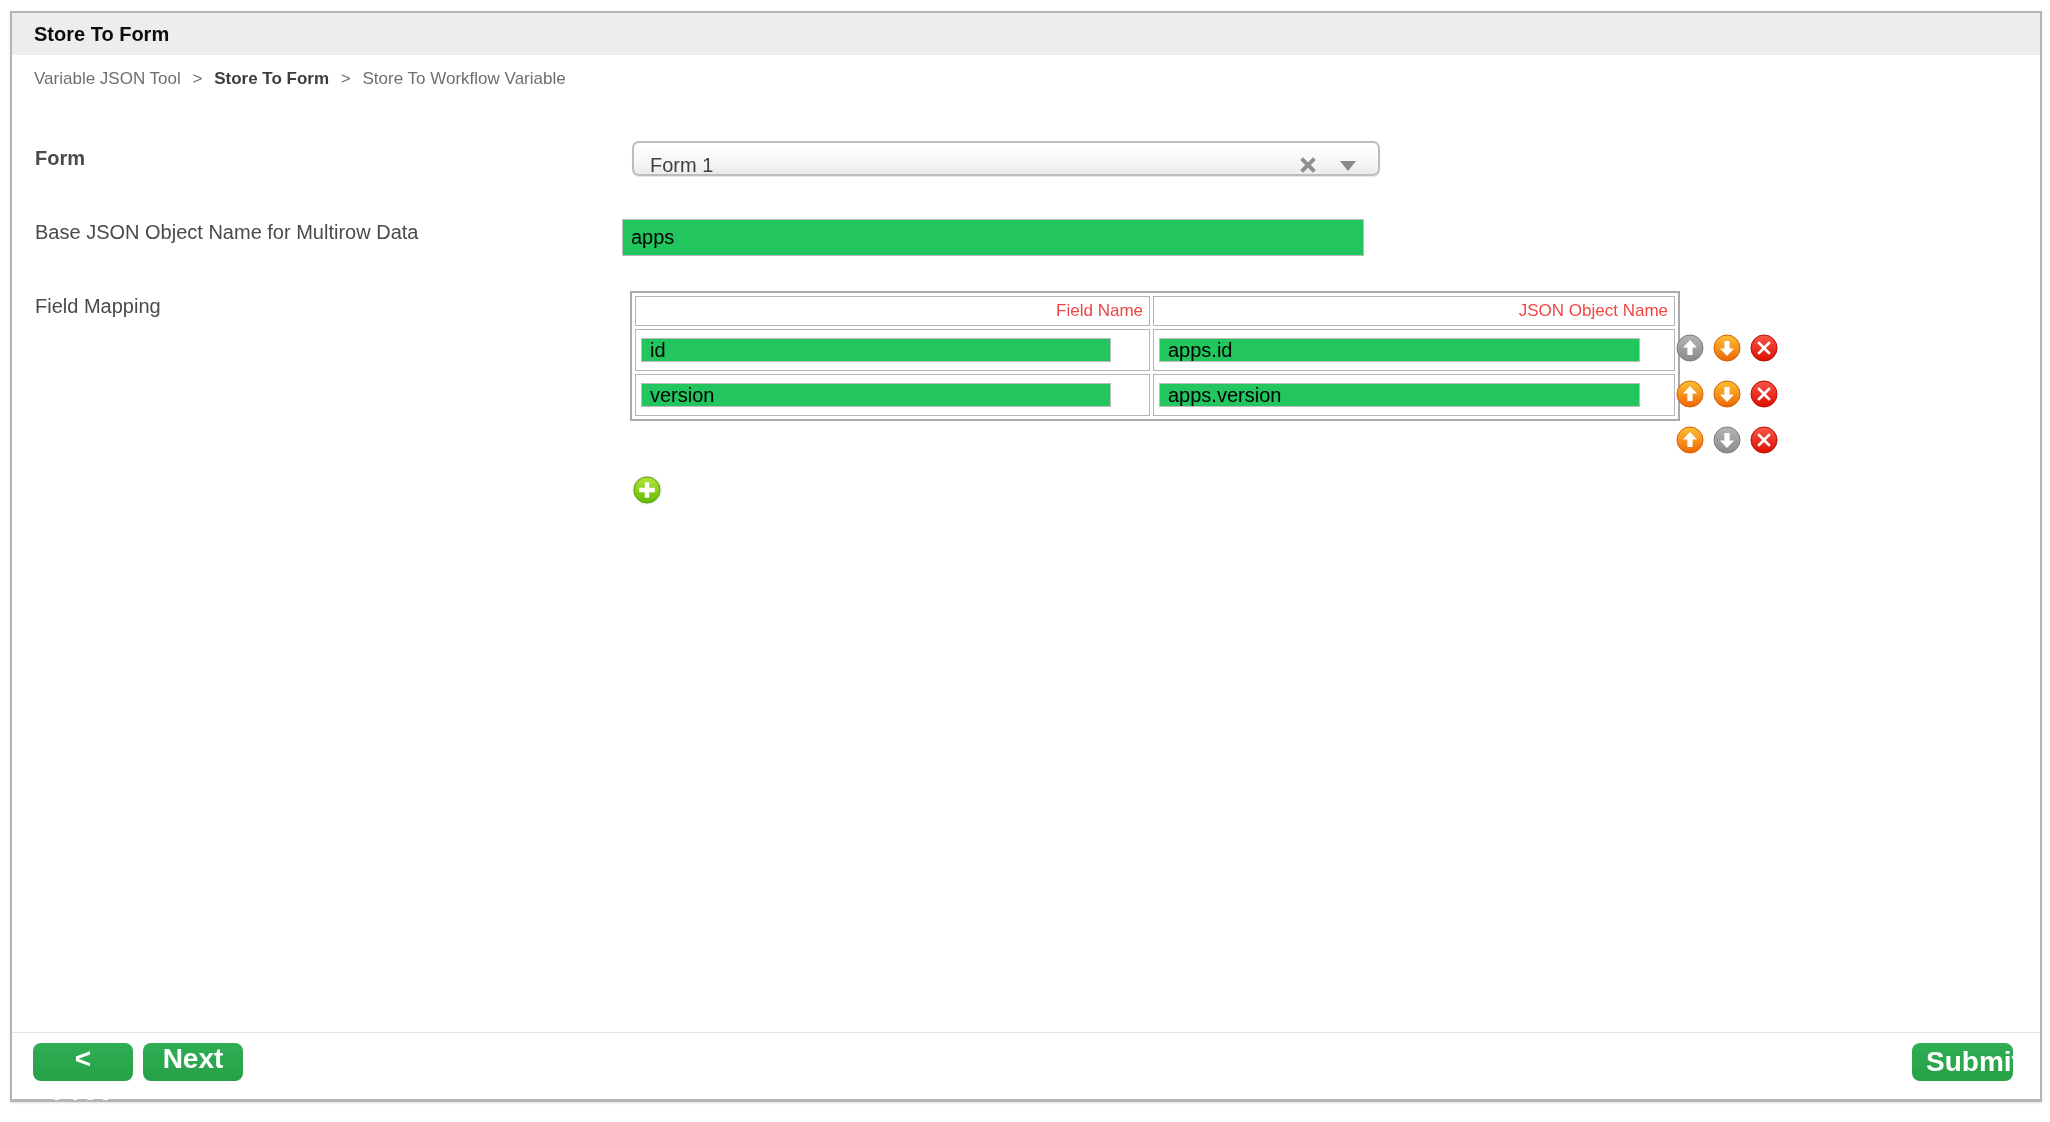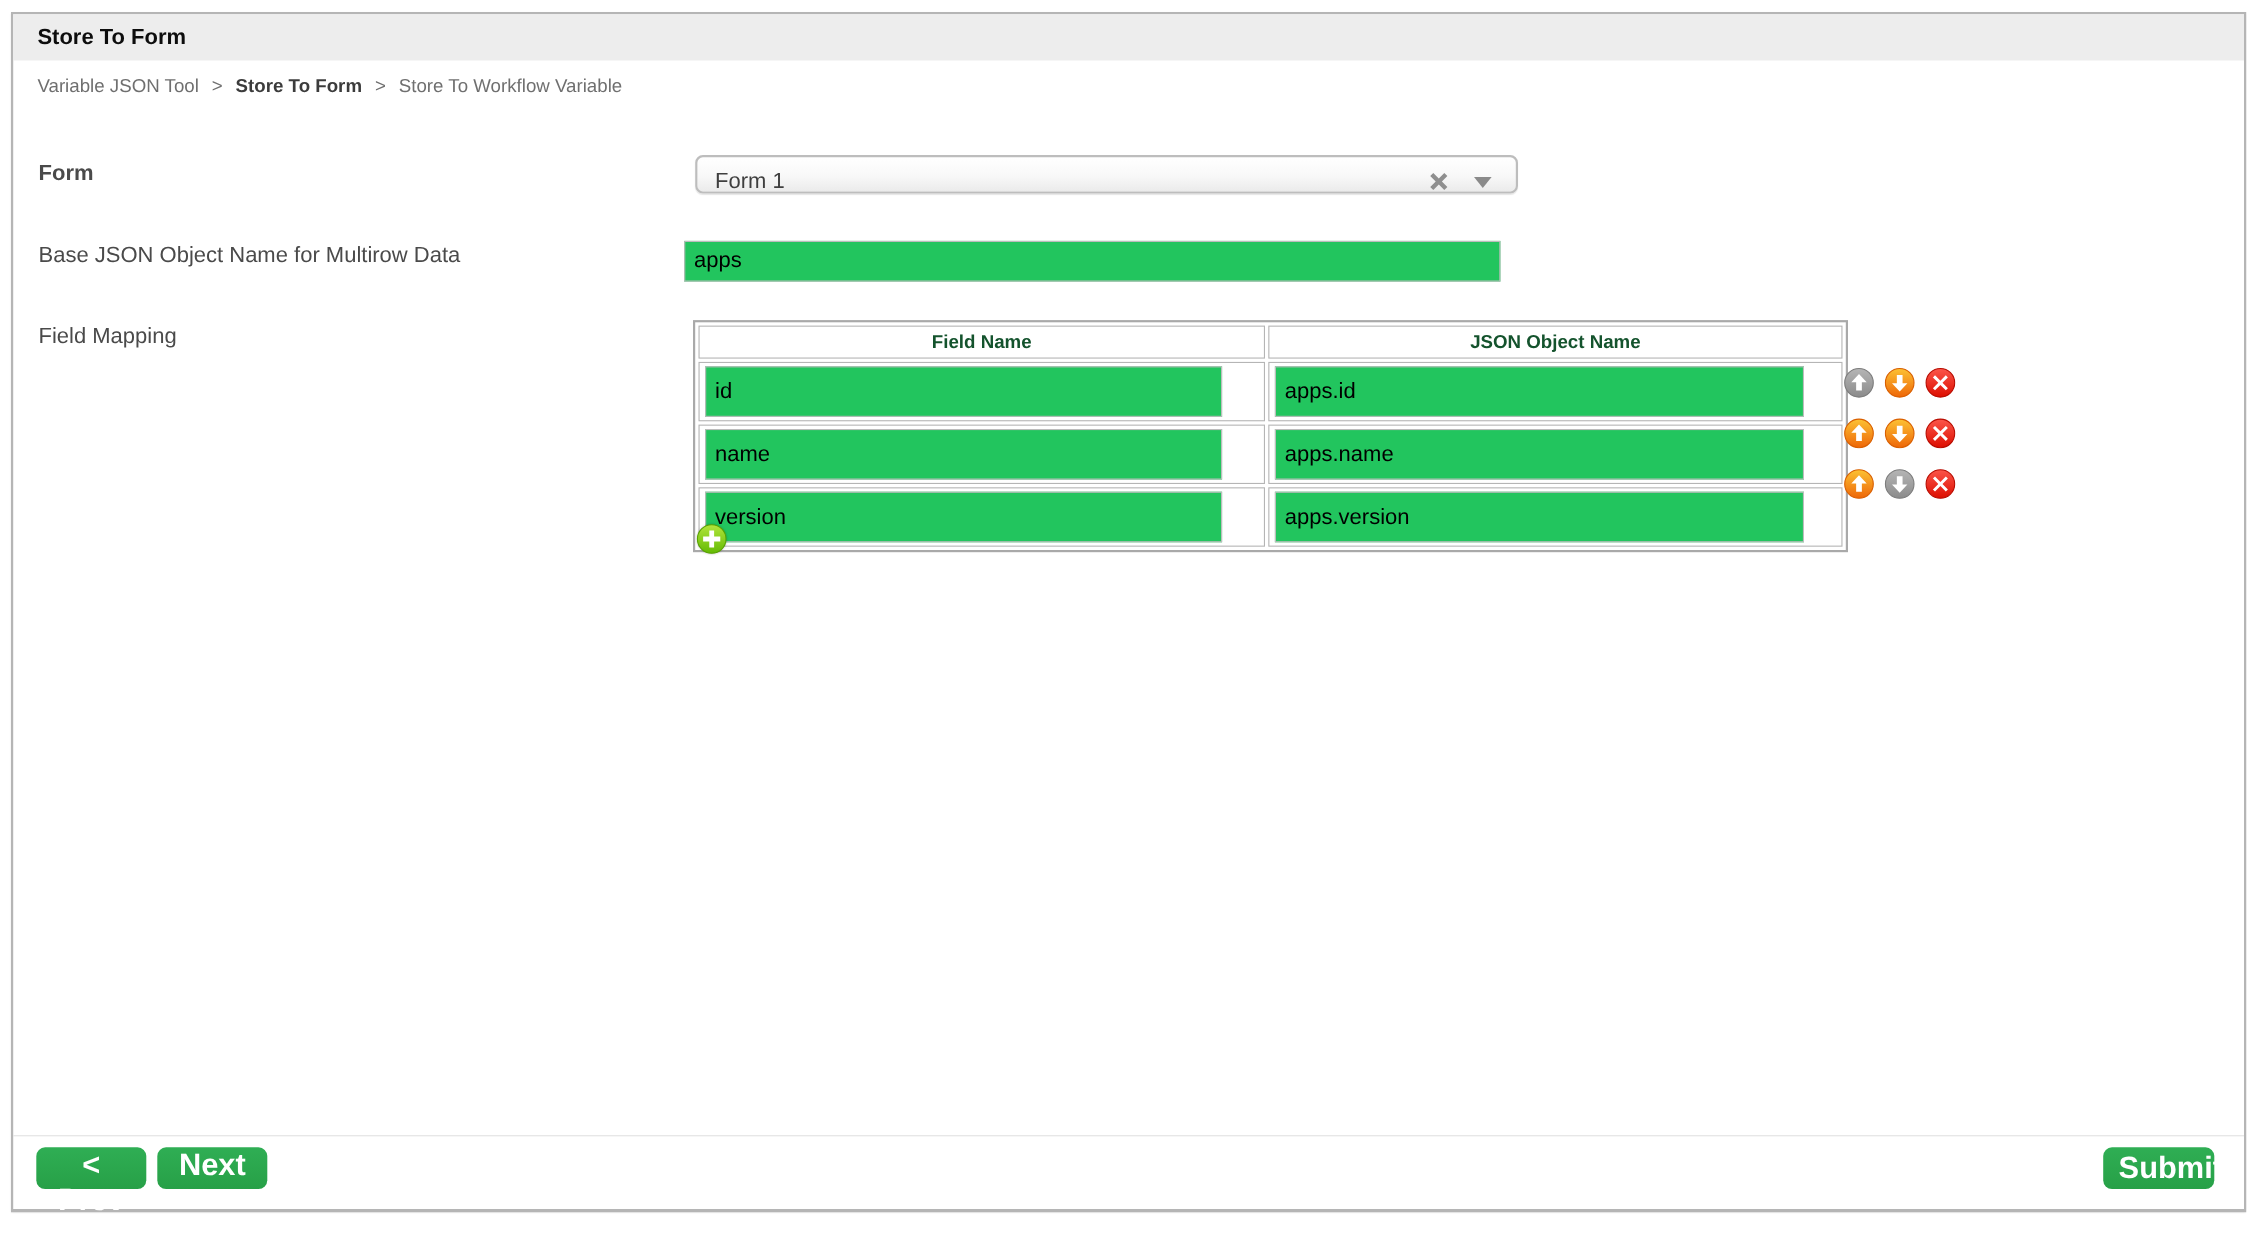--- a/index.html
+++ b/index.html
@@ -31,26 +31,26 @@
                 border-left:8px solid transparent; border-right:8px solid transparent;
                 border-top:10px solid #8a8a8a; }
 
   .text-input { border:1px solid #bcbcbc; font-size:20px; color:#000;
                 padding:0 8px; font-family:"Liberation Sans", sans-serif; background:#22c55e; }
   #base-json-input { position:absolute; left:610px; top:206px; width:742px; height:37px; }
 
   
   .map-table { position:absolute; left:618px; top:278px; border-collapse:separate;
                border-spacing:3px; border:2px solid #a9a9a9; background:#fff; }
-  .map-table th { border:1px solid #b5b5b5; font-size:17px; font-weight:bold; color:#14532d;
-                  text-align:center; padding:4px 6px; height:28px; }
+  .map-table th { border:1px solid #b5b5b5; font-size:17px; font-weight:normal; color:#ef4444;
+                  text-align:right; padding:4px 6px; height:28px; }
   .map-table td { border:1px solid #b5b5b5; padding:3px 5px; height:42px; vertical-align:middle; }
   .map-table .col-field  { width:515px; }
   .map-table .col-json   { width:522px; }
-  .map-table td input { height:46px; }
+  .map-table td input { height:24px; }
   .fld-input  { width:470px; }
   .json-input { width:481px; }
 
   
   .row-icons { position:absolute; left:1664px; width:110px; height:28px; display:flex; gap:9px; }
   .icon-btn { width:28px; height:28px; display:inline-block; cursor:pointer; }
   .icon-btn.disabled { cursor:default; }
   .add-btn { position:absolute; left:621px; top:463px; width:28px; height:28px; cursor:pointer;
              filter:drop-shadow(0 0 1px rgba(0,0,0,.25)); }
 
@@ -120,24 +120,20 @@
     <tbody>
         <tr>
       <th class="col-field">Field Name</th>
       <th class="col-json">JSON Object Name</th>
     </tr>
     <tr>
       <td><input class="text-input fld-input" type="text" value="id" style=""></td>
       <td><input class="text-input json-input" type="text" value="apps.id" style=""></td>
     </tr>
     <tr>
-      <td><input class="text-input fld-input" type="text" value="name" style=""></td>
-      <td><input class="text-input json-input" type="text" value="apps.name" style=""></td>
-    </tr>
-    <tr>
       <td><input class="text-input fld-input" type="text" value="version" style=""></td>
       <td><input class="text-input json-input" type="text" value="apps.version" style=""></td>
     </tr>
   </tbody>
     </table>
 
   <div class="row-icons" style="top:321px;">
     <svg class="icon-btn disabled" viewBox="0 0 28 28">
       <circle cx="14" cy="14" r="13" fill="url(#grad-gray)" stroke="#7d7d7d" stroke-width="1"></circle>
       <path fill="#fff" d="M14 6 L21 13.5 H16.6 V21 H11.4 V13.5 H7 Z"></path>

